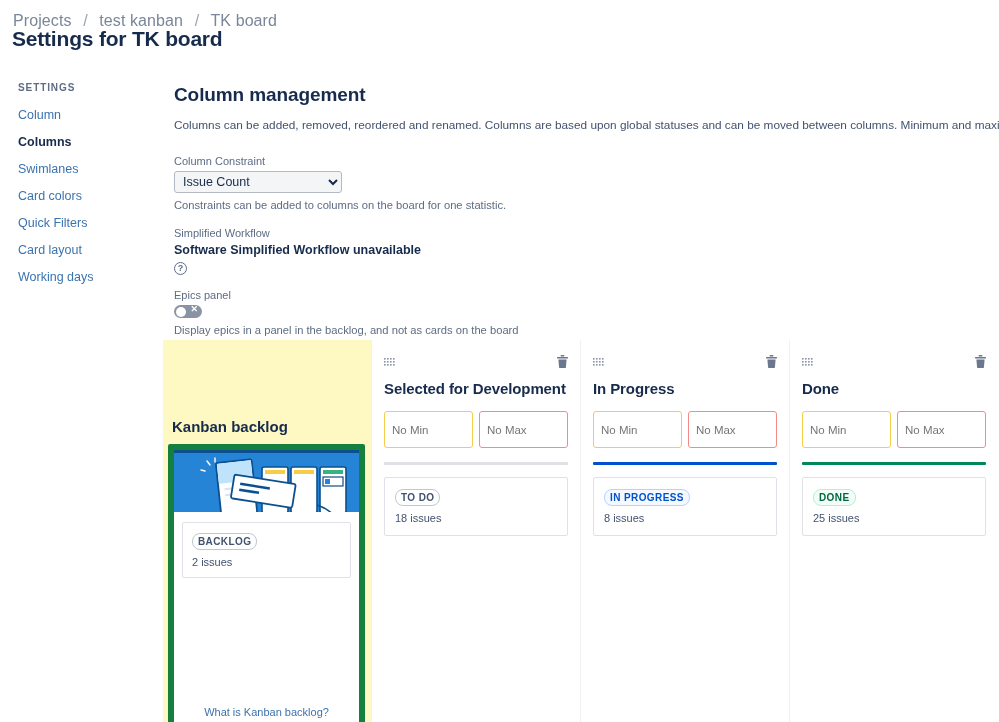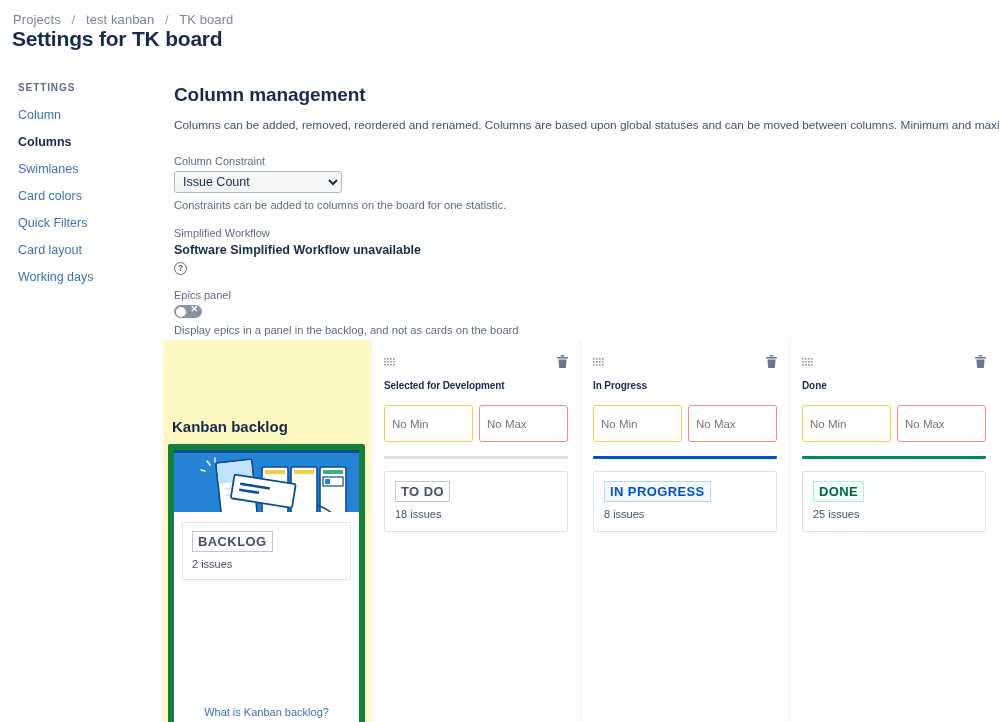--- a/index.html
+++ b/index.html
@@ -9,21 +9,21 @@
     overflow: hidden;
     background: #ffffff;
     font-family: "Liberation Sans", sans-serif;
     color: #172b4d;
   }
   #page { position: relative; width: 999px; height: 722px; overflow: hidden; }
 
   
   .breadcrumb {
     position: absolute; left: 13px; top: 12px;
-    font-size: 13px; color: #7a869a; letter-spacing: .1px;
+    font-size: 16px; color: #7a869a; letter-spacing: .1px;
     white-space: nowrap;
   }
   .breadcrumb a { color: #7a869a; text-decoration: none; }
   .breadcrumb .sep { margin: 0 7px; color: #9aa5b5; }
 
   .page-title {
     position: absolute; left: 12px; top: 27px;
     font-size: 21px; font-weight: bold; color: #172b4d;
     letter-spacing: -.2px;
   }
@@ -124,22 +124,22 @@
     position: relative; overflow: hidden;
   }
   .illus svg { position: absolute; left: 0; top: 0; }
 
   .badge-card {
     margin: 10px 8px 0 8px;
     border: 1px solid #dfe1e6; border-radius: 2px;
     background: #ffffff; padding: 8px 9px 9px 9px;
   }
   .badge {
-    display: inline-block; font-size: 13px; font-weight: bold;
-    letter-spacing: .4px; padding: 2px 5px; border-radius: 0;
+    display: inline-block; font-size: 10px; font-weight: bold;
+    letter-spacing: .4px; padding: 2px 5px; border-radius: 8px;
     border: 1px solid #c1c7d0; color: #42526e; background: #ffffff;
   }
   .badge.todo { border-color: #c1c7d0; color: #42526e; }
   .badge.inprogress { border-color: #b3d4ff; color: #0052cc; background: #f4f8ff; }
   .badge.done { border-color: #abf5d1; color: #006644; background: #f3fdf8; }
   .issues-count { font-size: 11px; color: #42526e; margin-top: 6px; }
 
   .backlog-link {
     position: absolute; bottom: 10px; left: 0; width: 100%;
     text-align: center; font-size: 11px; color: #3b73af;
@@ -151,21 +151,21 @@
     flex: 0 0 209px; width: 209px;
     background: #ffffff;
     border-left: 1px solid #f0f1f3;
     padding: 14px 12px 0 12px;
     position: relative;
   }
   .col-top { display: flex; justify-content: space-between; align-items: flex-start; height: 16px; }
   .drag-handle { width: 12px; height: 10px; cursor: grab; }
   .trash { cursor: pointer; }
   .col-title {
-    font-size: 10px; font-weight: bold; color: #172b4d;
+    font-size: 15px; font-weight: bold; color: #172b4d;
     margin-top: 10px; letter-spacing: -.1px; white-space: nowrap;
   }
   .constraints { display: flex; gap: 6px; margin-top: 14px; }
   .c-input {
     flex: 1 1 0; min-width: 0;
     height: 37px; border-radius: 3px;
     font-family: "Liberation Sans", sans-serif; font-size: 11.5px;
     color: #5e6c84; padding: 2px 7px; background: #ffffff;
   }
   .c-input.min { border: 1px solid #f5cd47; }

